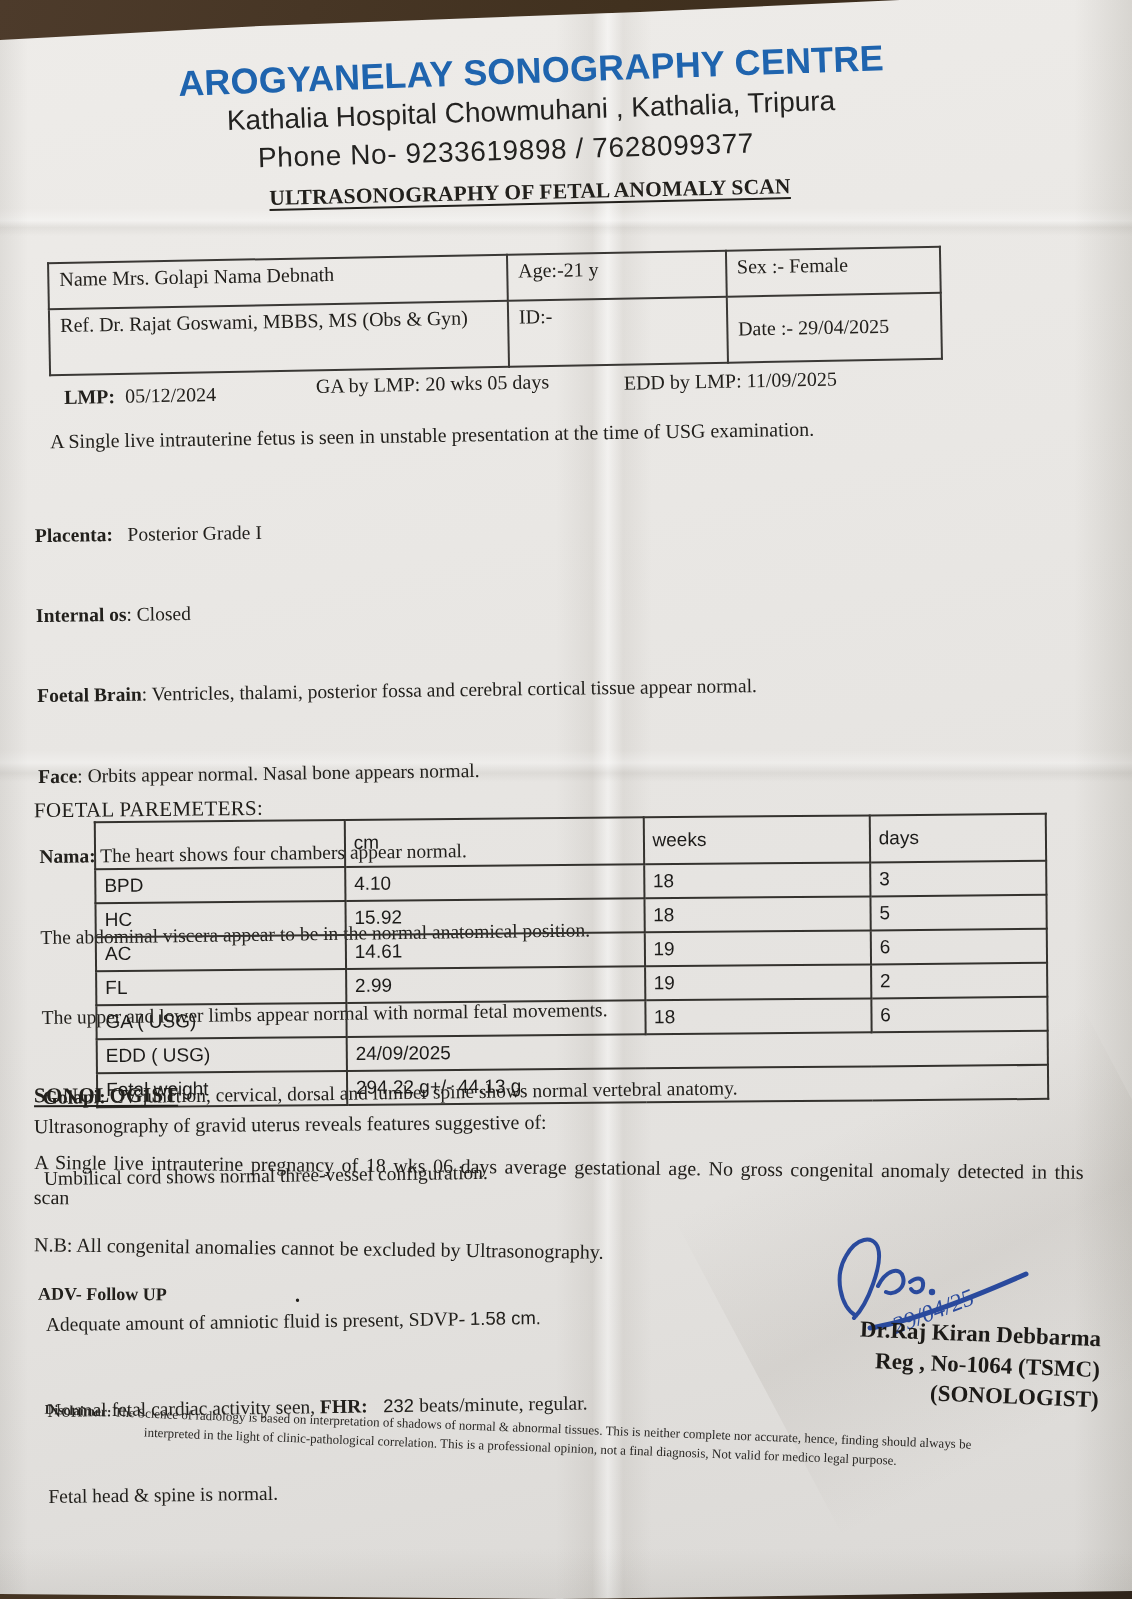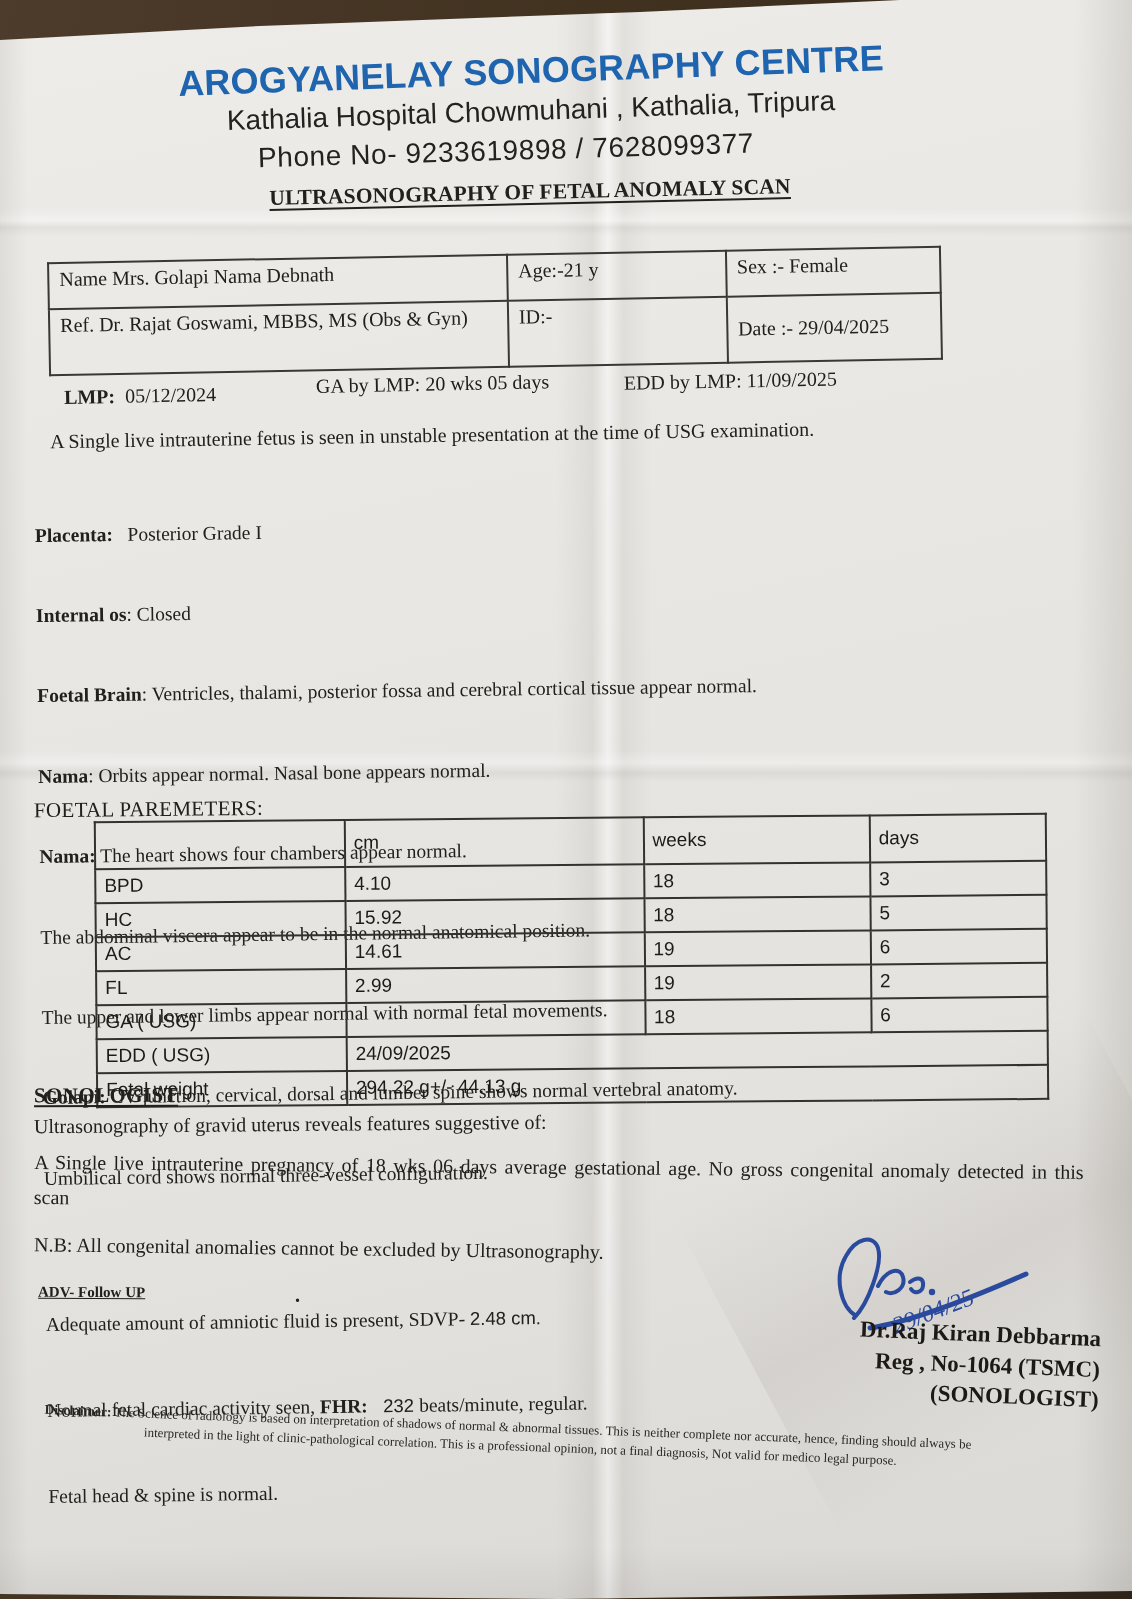--- a/index.html
+++ b/index.html
@@ -56,21 +56,21 @@
   .param-table{left:95px;top:817px;width:953px;transform:rotate(-0.5deg);
     font-family:"Liberation Sans",sans-serif;font-size:19px;color:#1c1b19;}
   .param-table td{border:2px solid #34322e;padding:2px 8px 3px 8px;height:27px;vertical-align:middle;}
   .param-table tr.head td{height:40px;}
 
   .impression-heading{left:34px;top:1083px;font-weight:700;font-size:21px;letter-spacing:0.4px;
     text-decoration:underline;text-underline-offset:3px;text-decoration-thickness:2px;transform:rotate(-0.2deg);}
   .impression-intro{left:34px;top:1113px;font-size:20px;transform:rotate(-0.5deg);}
   .impression-body{left:34px;top:1150px;width:1066px;font-size:20px;line-height:35px;word-spacing:2.5px;transform:rotate(0.55deg);}
   .nb-line{left:34px;top:1237px;font-size:20px;transform:rotate(0.75deg);}
-  .adv-line{left:38px;top:1284px;font-weight:700;font-size:15px;transform:rotate(0.2deg);text-decoration:underline;}
+  .adv-line{left:38px;top:1284px;font-weight:700;font-size:18px;transform:rotate(0.2deg);}
   .stray{left:295px;top:1284px;font-weight:700;font-size:20px;}
 
   .sig-svg{left:826px;top:1220px;}
   .doctor-block{left:690px;top:1316px;width:410px;text-align:right;font-weight:700;font-size:23px;
     line-height:30.5px;transform:rotate(2.3deg);color:#1c1a17;}
 
   .disclaimer{left:44px;top:1420px;width:1075px;font-size:13px;line-height:19px;transform:rotate(2.15deg);color:#2a2825;}
   .disclaimer .l{white-space:nowrap;}
   .disclaimer .l2{margin-left:100px;}
   .disclaimer b{font-size:13.5px;}
@@ -114,28 +114,28 @@
       <span class="ga">GA by LMP: 20 wks 05 days</span>
       <span class="edd">EDD by LMP: 11/09/2025</span>
     </div>
 
     <div class="abs presentation">A Single live intrauterine fetus is seen in unstable presentation at the time of USG examination.</div>
 
     <div class="abs findings">
       <div><b>Placenta:</b><span>   Posterior Grade I</span></div>
       <div><b>Internal os</b><span>: Closed</span></div>
       <div><b>Foetal Brain</b><span>: Ventricles, thalami, posterior fossa and cerebral cortical tissue appear normal.</span></div>
-      <div><b>Nama</b><span>: Orbits appear normal. Nasal bone appears normal.</span></div>
+      <div><b>Face</b><span>: Orbits appear normal. Nasal bone appears normal.</span></div>
       <div><b>Nama:</b><span> The heart shows four chambers appear normal.</span></div>
       <div><span>The abdominal viscera appear to be in the normal anatomical position.</span></div>
       <div><span>The upper and lower limbs appear normal with normal fetal movements.</span></div>
       <div><b>Golapi:</b><span> CV junction, cervical, dorsal and lumber spine shows normal vertebral anatomy.</span></div>
       <div><span>Umbilical cord shows normal three-vessel configuration.</span></div>
       <div class="extra">
-        <div><span>Adequate amount of amniotic fluid is present, SDVP- </span><span class="num">2.48 cm.</span></div>
+        <div><span>Adequate amount of amniotic fluid is present, SDVP- </span><span class="num">1.58 cm.</span></div>
         <div><span>Normal fetal cardiac activity seen, </span><b>FHR:</b><span class="num">   232 </span><span>beats/minute, regular.</span></div>
         <div>Fetal head &amp; spine is normal.</div>
       </div>
     </div>
 
     <div class="abs param-title">FOETAL PAREMETERS:</div>
     <table class="abs param-table">
       <tbody>
           <tr class="head">
         <td style="width:251px"></td>

